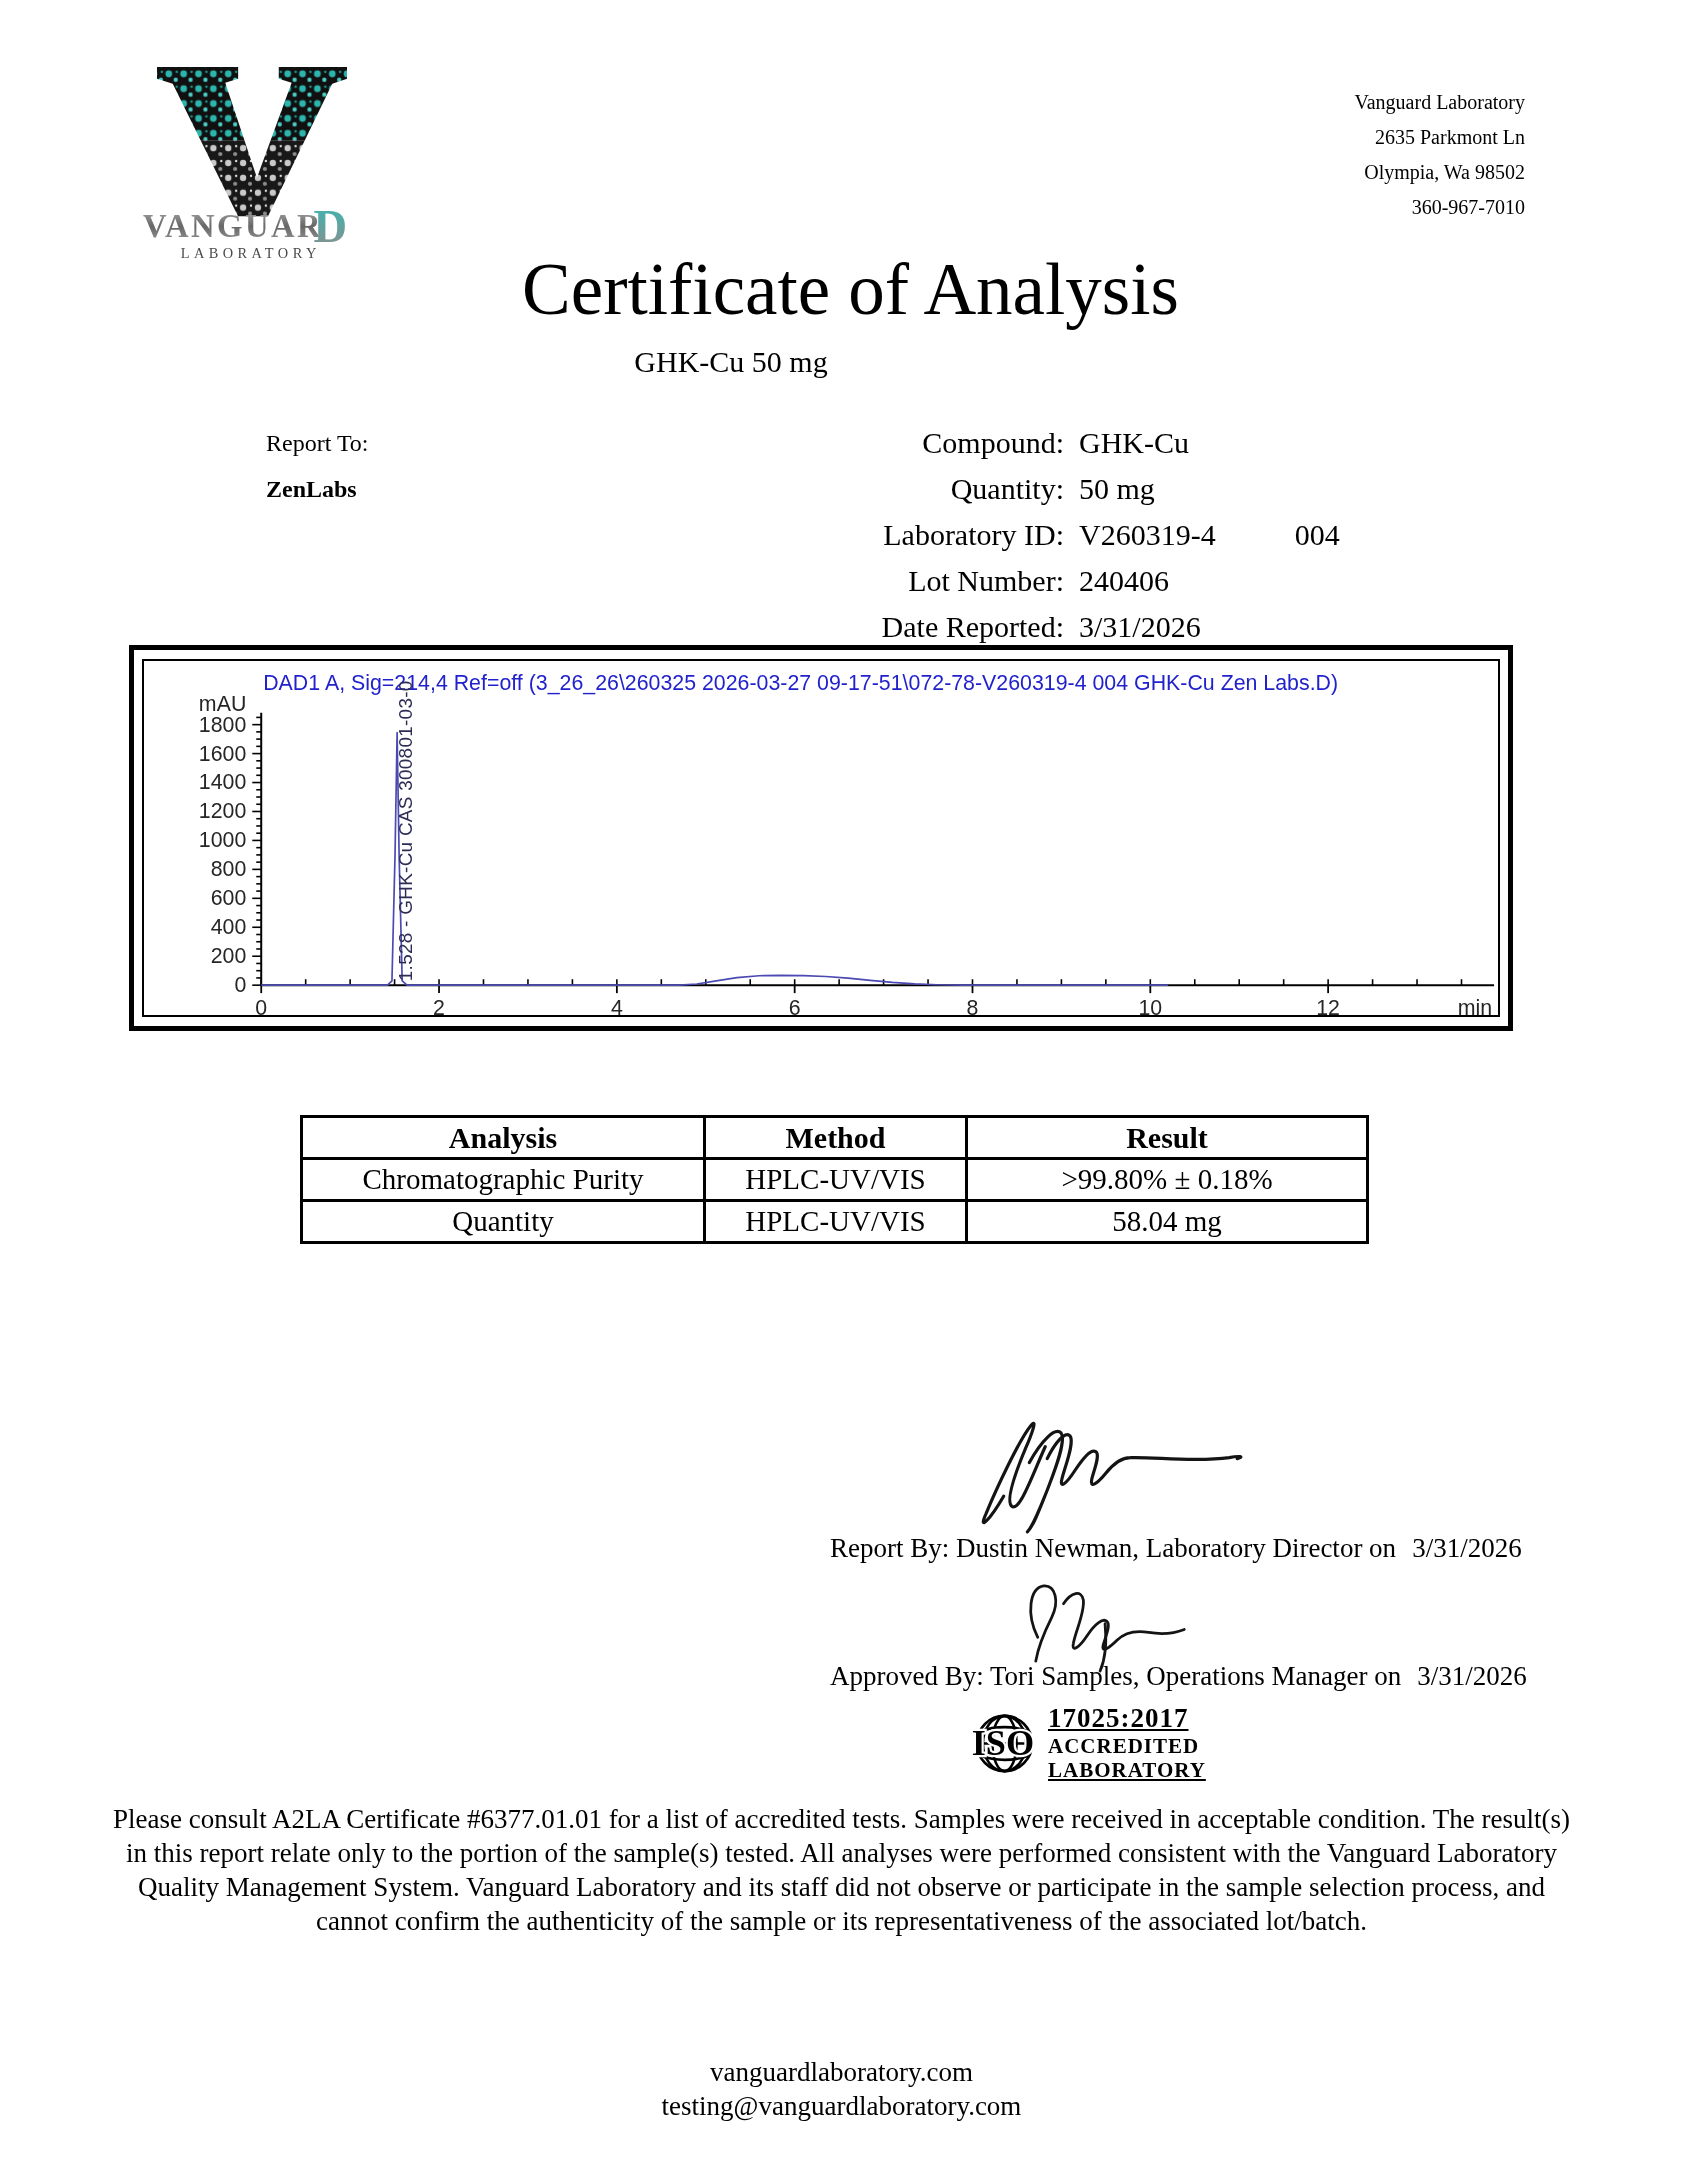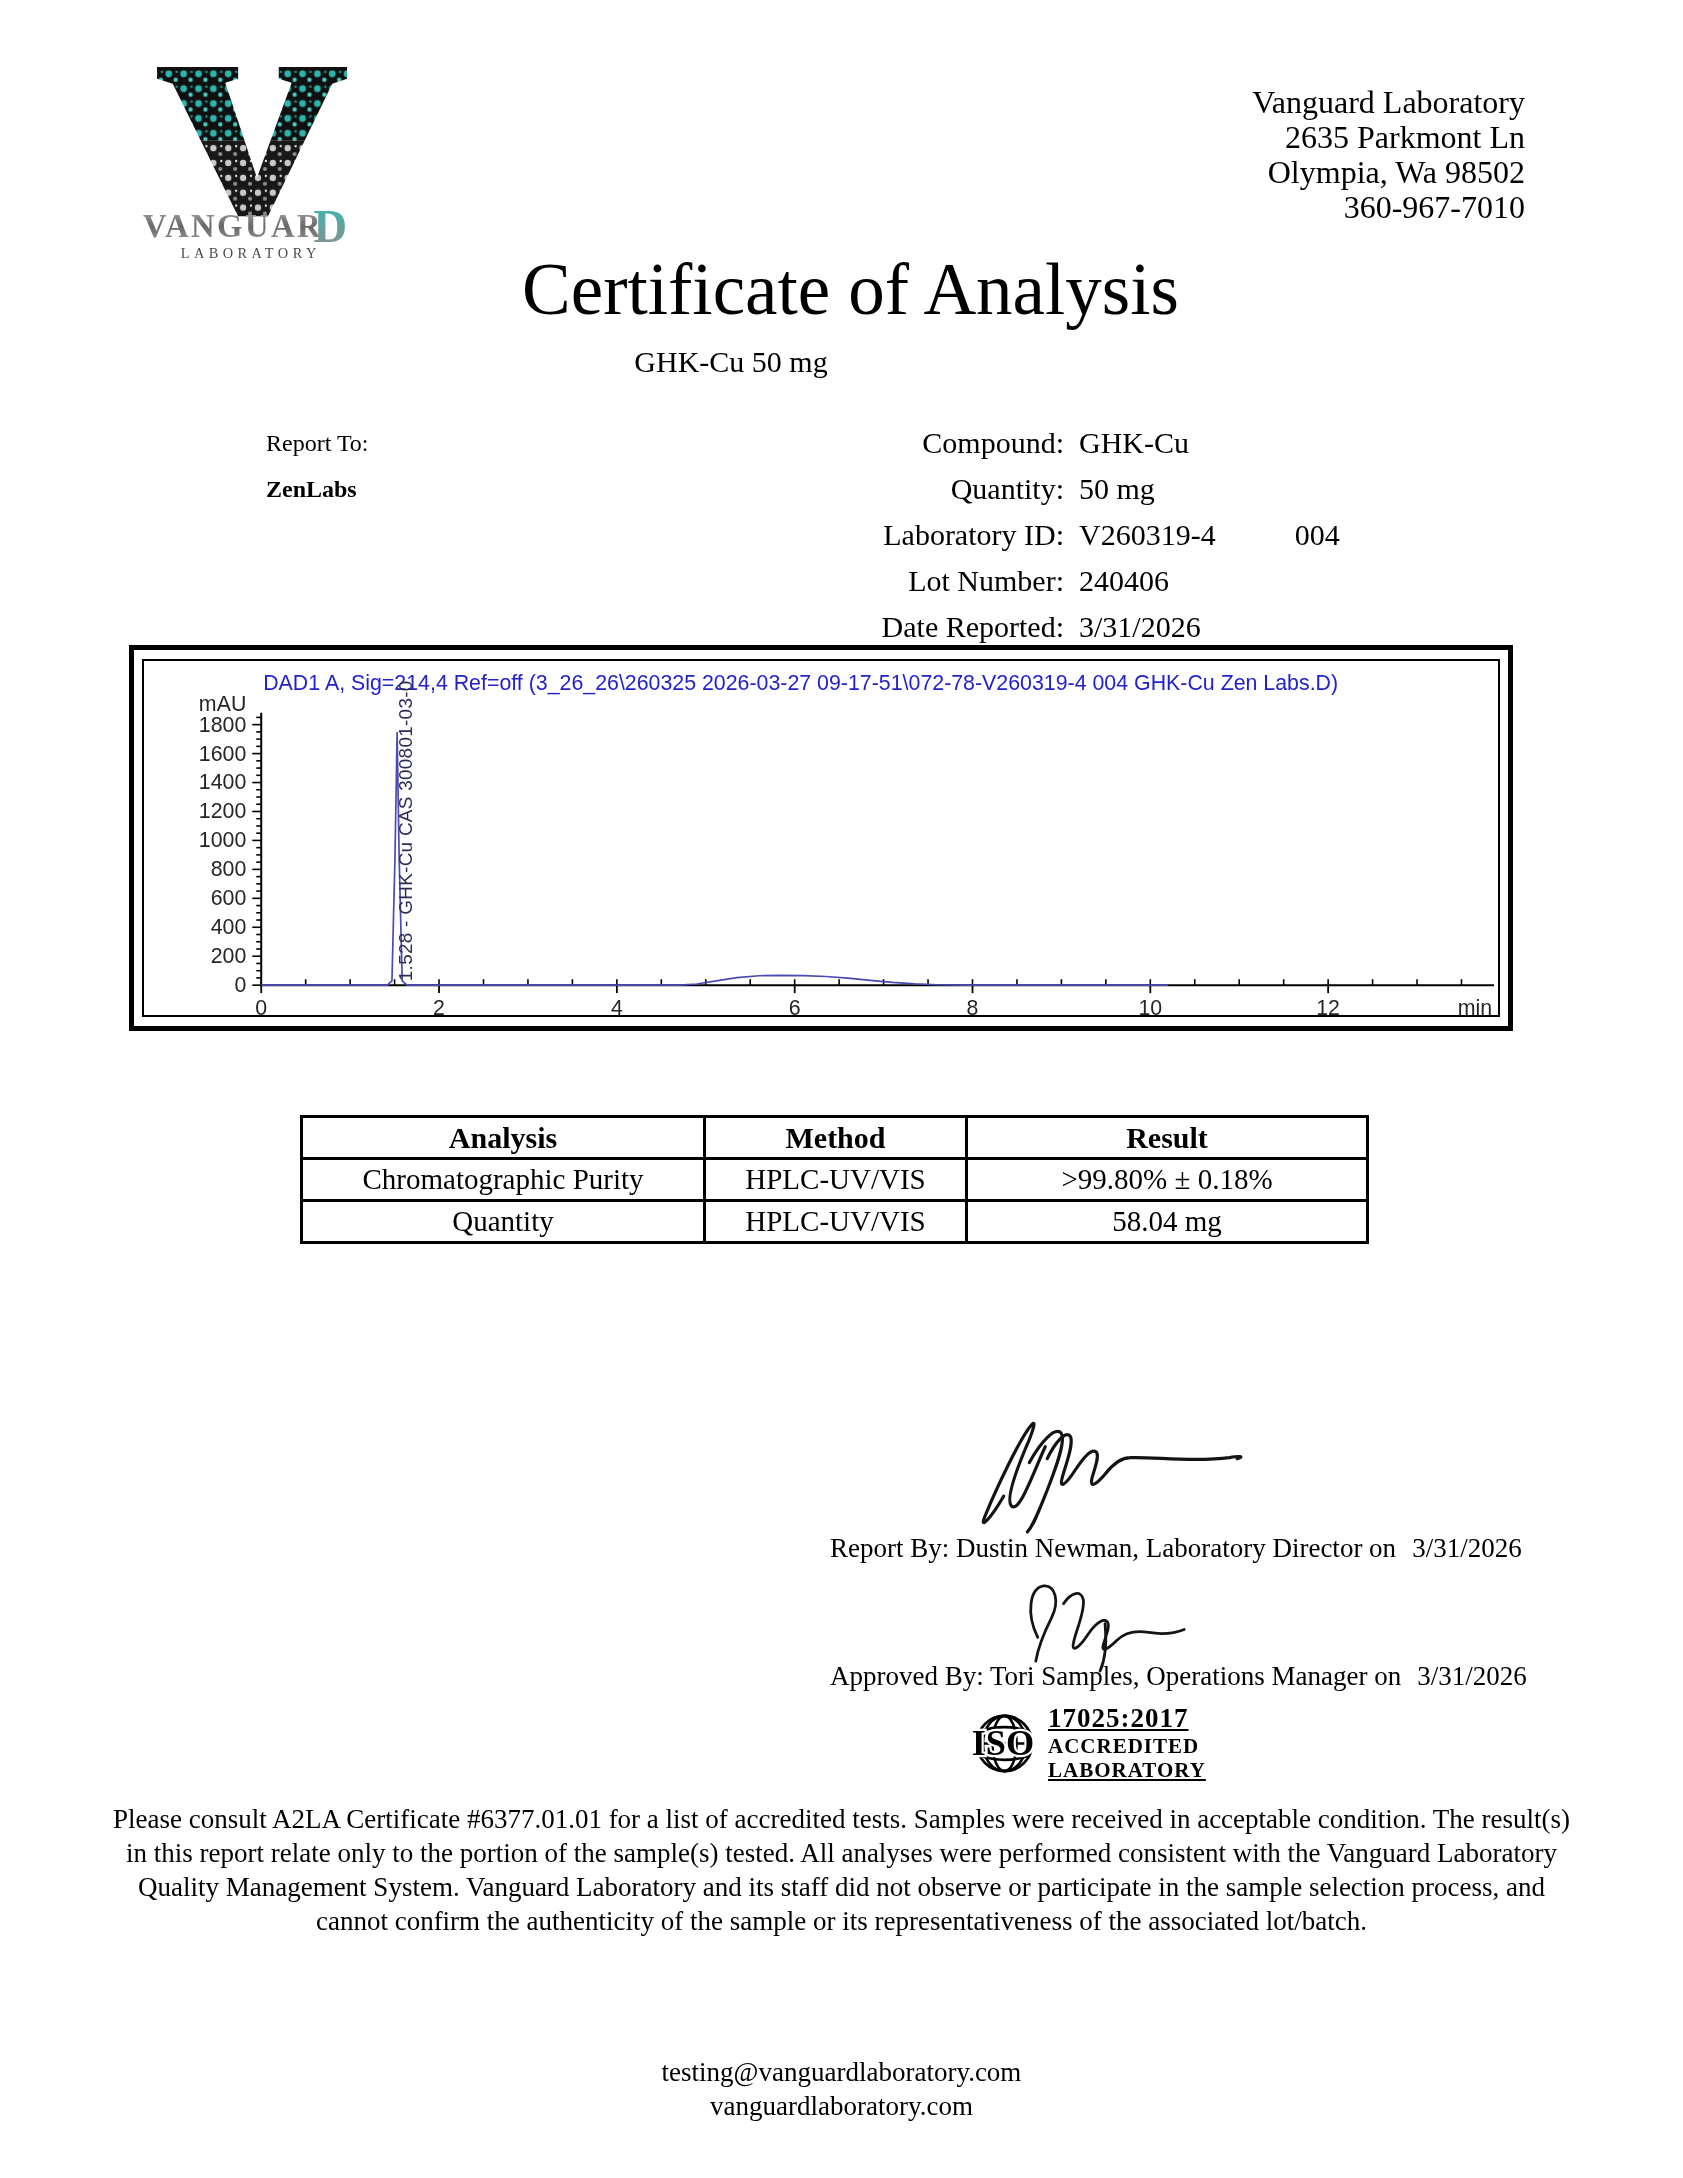--- a/index.html
+++ b/index.html
@@ -1,21 +1,21 @@
 <!DOCTYPE html>
 <html><head>
 <meta charset="utf-8">
 <style>
   html,body{margin:0;padding:0;background:#ffffff;}
   .page{position:relative;width:1683px;height:2178px;background:#fff;
         font-family:"Liberation Serif", serif;color:#000;overflow:hidden;}
   
   .logo{position:absolute;left:135px;top:55px;width:236px;height:216px;}
   .address{position:absolute;top:85px;right:158px;text-align:right;
-           font-size:32px;line-height:35px;}
+           font-size:20px;line-height:35px;}
   .title{position:absolute;left:0;top:248px;width:1683px;text-align:center;
          font-size:73px;line-height:1.15;padding-left:9px;}
   .subtitle{position:absolute;left:0;top:345px;width:1462px;text-align:center;font-size:30px;}
   
   .report-to{position:absolute;left:266px;top:420px;font-size:24px;line-height:46px;}
   .report-to .name{font-weight:bold;}
   .info{position:absolute;left:614px;top:420px;font-size:30px;}
   .info .row{display:flex;height:46px;line-height:46px;}
   .info .lbl{width:450px;text-align:right;}
   .info .val{margin-left:15px;white-space:pre;}
@@ -299,18 +299,18 @@
     <div class="iso-text">
       <div class="l1">17025:2017</div>
       <div class="l2">ACCREDITED</div>
       <div class="l3">LABORATORY</div>
     </div>
   </div>
 
   <div class="disclaimer">Please consult A2LA Certificate #6377.01.01 for a list of accredited tests. Samples were received in acceptable condition. The result(s) in this report relate only to the portion of the sample(s) tested. All analyses were performed consistent with the Vanguard Laboratory Quality Management System. Vanguard Laboratory and its staff did not observe or participate in the sample selection process, and cannot confirm the authenticity of the sample or its representativeness of the associated lot/batch.</div>
 
   <div class="footer">
+    <div>vanguardlaboratory.com</div>
     <div>testing@vanguardlaboratory.com</div>
-    <div>vanguardlaboratory.com</div>
   </div>
 
 </div>
 
 
 </body></html>

